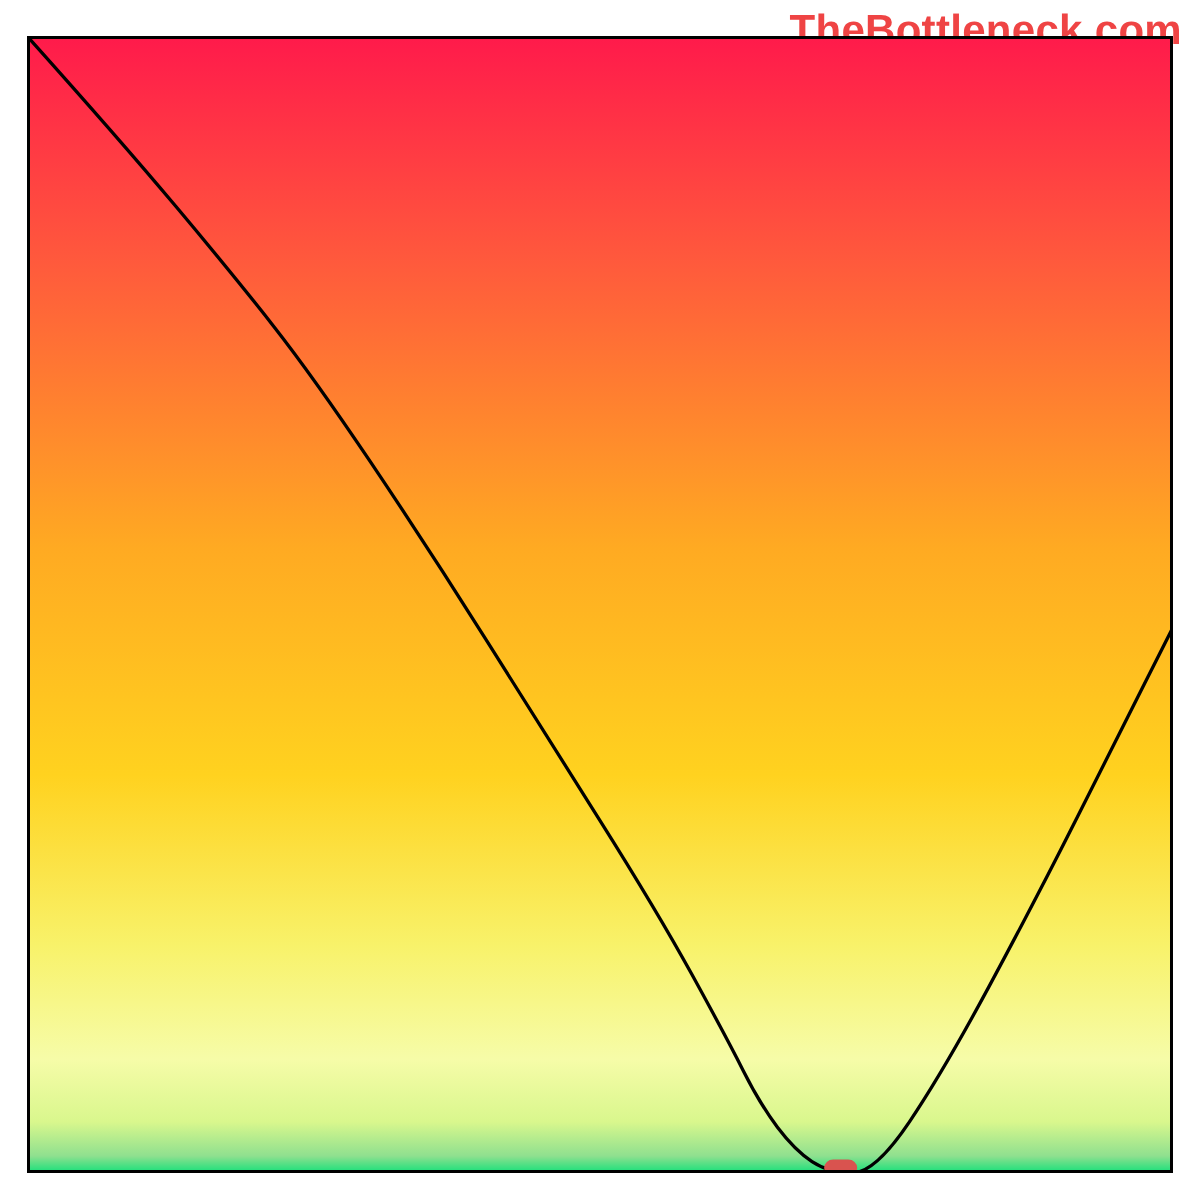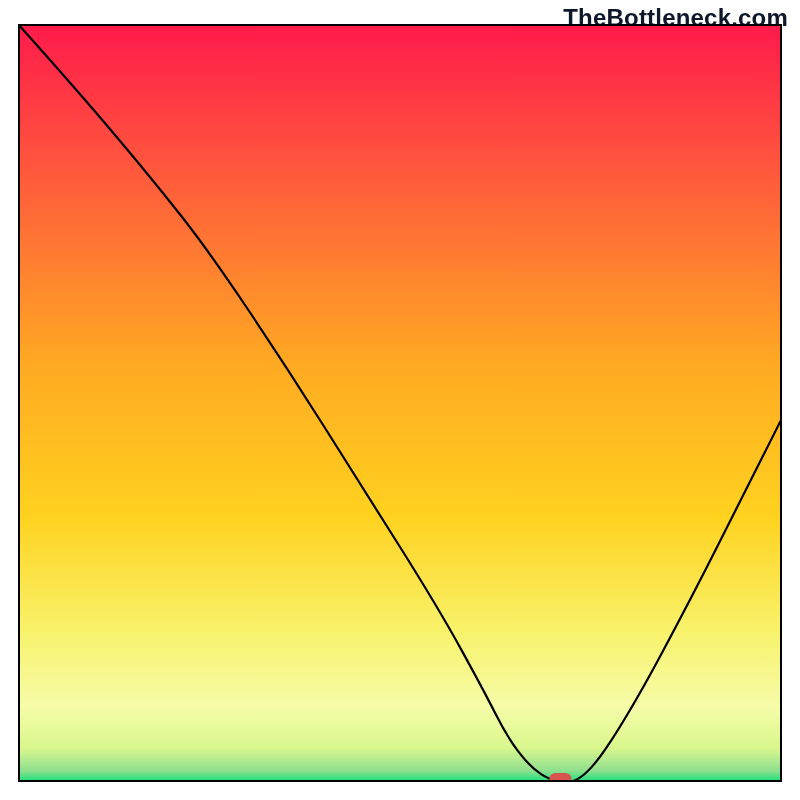--- a/index.html
+++ b/index.html
@@ -7,23 +7,23 @@
   .stage {
     position: relative;
     width: 800px;
     height: 800px;
   }
   .watermark {
     position: absolute;
     top: 4px;
     right: 12px;
     font-family: Arial, Helvetica, sans-serif;
-    font-size: 24px;
+    font-size: 28px;
     font-weight: 600;
-    color: #0f172a;
+    color: #ef4444;
     letter-spacing: 0.2px;
   }
   .plot {
     position: absolute;
     left: 18px;
     top: 24px;
     width: 764px;
     height: 758px;   
   }
   svg { display: block; }

